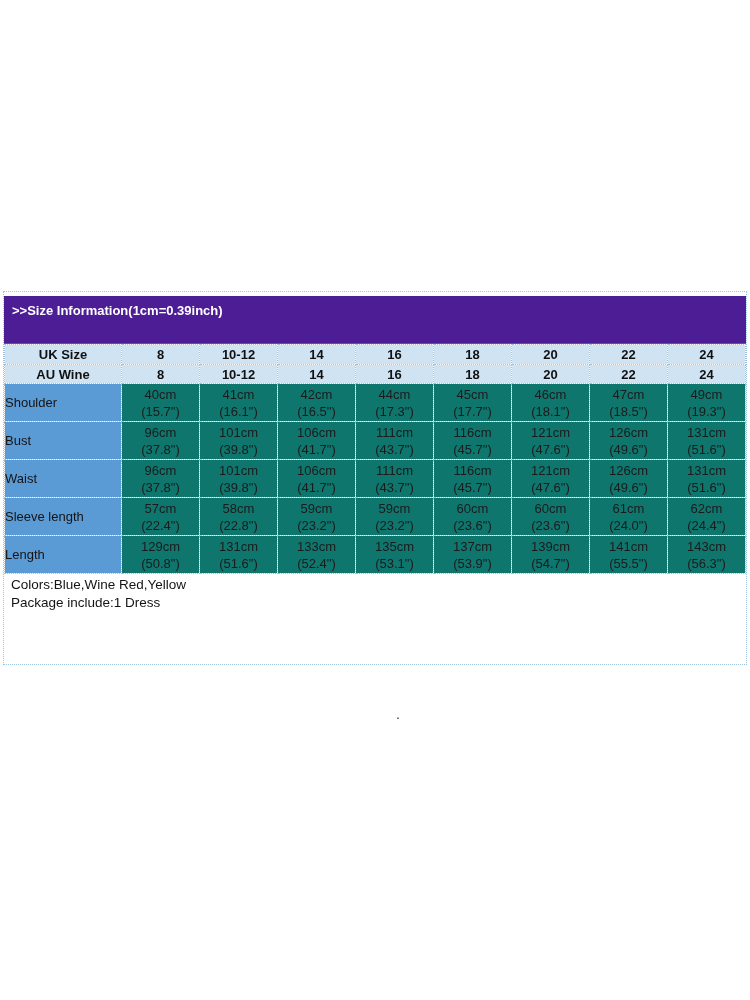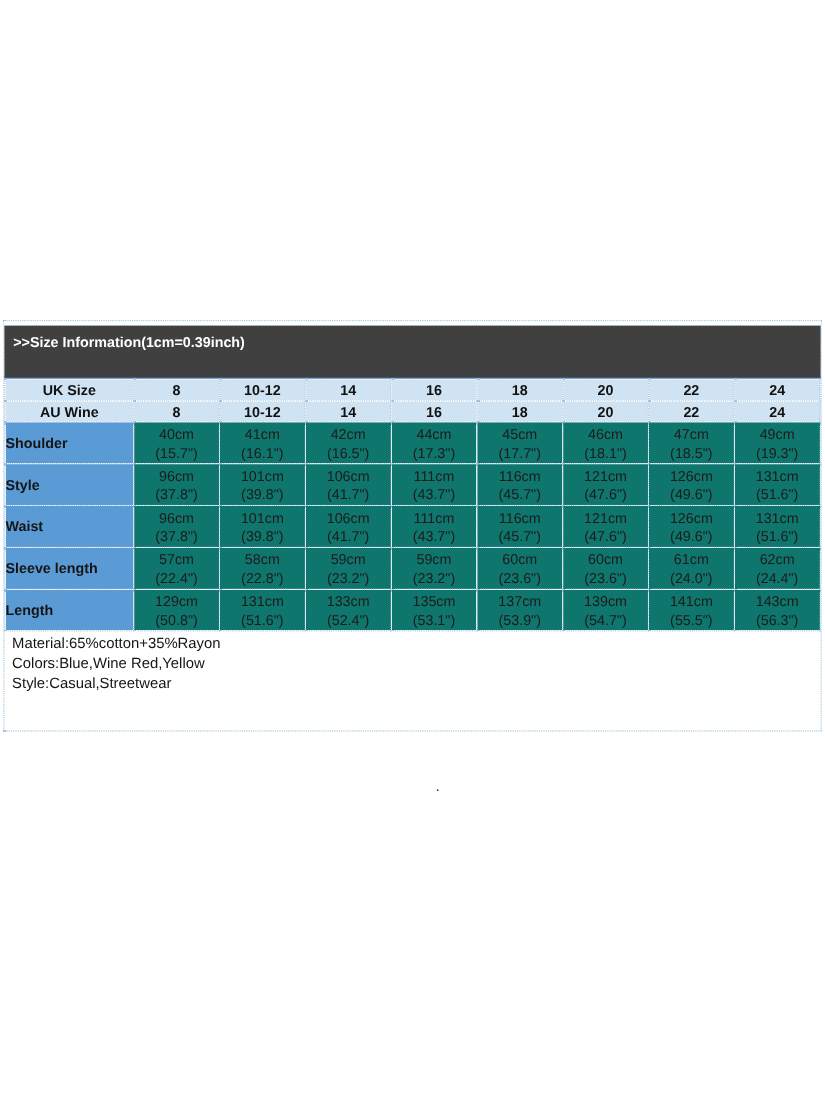--- a/index.html
+++ b/index.html
@@ -6,39 +6,39 @@
   body{
     width:750px;height:1000px;background:#ffffff;position:relative;
     font-family:"Liberation Sans", sans-serif;color:#1b1b1b;
     -webkit-font-smoothing:antialiased;
   }
   .sheet{
     position:absolute;left:3px;top:291px;width:744px;box-sizing:border-box;
     border:1px dotted #9cc2de;background:#ffffff;padding-top:4px;
   }
   .title-band{
-    background:#404040;color:#ffffff;font-weight:bold;font-size:13px;
+    background:#4c1d95;color:#ffffff;font-weight:bold;font-size:13px;
     line-height:17px;height:48px;box-sizing:border-box;padding:6px 8px 0 8px;
     border-bottom:1px solid #3a649c;
   }
   table.size-table{width:100%;border-collapse:collapse;table-layout:fixed;}
   .size-table td{
     border:1px dotted #9cc2de;font-size:13px;padding:0;vertical-align:middle;
     overflow:hidden;
   }
   col.c-label{width:117px;}
   .hdr{background:#cfe3f3;font-weight:bold;text-align:center;color:#111;}
   .corner div{line-height:17px;}
   tr.r-head{height:40px;}
   tr.r-uk{height:20px;margin-top:48px;}
   tr.r-au{height:19px;}
   tr.r-data{height:38px;}
   .row-label{
     background:#5b9bd5;color:#141414;text-align:left;padding-left:8px;
-    font-weight:bold;
+    font-weight:normal;
   }
   .data-cell{text-align:center;background:#0f766e;}
   .data-cell div{line-height:17px;}
   .notes{
     padding:2px 8px 0 7px;font-size:13.5px;line-height:18px;color:#141414;
     height:90px;box-sizing:border-box;
   }
   .stray-dot{position:absolute;left:396px;top:706px;font-size:14px;color:#333;}
 </style>
 </head>
@@ -118,21 +118,21 @@
             <div>47cm</div>
             <div>(18.5")</div>
           </td>
         <td class="data-cell">
             <div>49cm</div>
             <div>(19.3")</div>
           </td>
       </tr>
 
       <tr class="r-data">
-        <td class="row-label">Style</td>
+        <td class="row-label">Bust</td>
         <td class="data-cell">
             <div>96cm</div>
             <div>(37.8")</div>
           </td>
         <td class="data-cell">
             <div>101cm</div>
             <div>(39.8")</div>
           </td>
         <td class="data-cell">
             <div>106cm</div>
@@ -264,20 +264,19 @@
           </td>
         <td class="data-cell">
             <div>143cm</div>
             <div>(56.3")</div>
           </td>
       </tr>
     </tbody>
   </table>
 
   <div class="notes">
-    <div>Material:65%cotton+35%Rayon</div>
     <div>Colors:Blue,Wine Red,Yellow</div>
-    <div>Style:Casual,Streetwear</div>
+    <div>Package include:1 Dress</div>
   </div>
 
 </div>
 
 <div class="stray-dot">.</div>
 
 </body></html>

